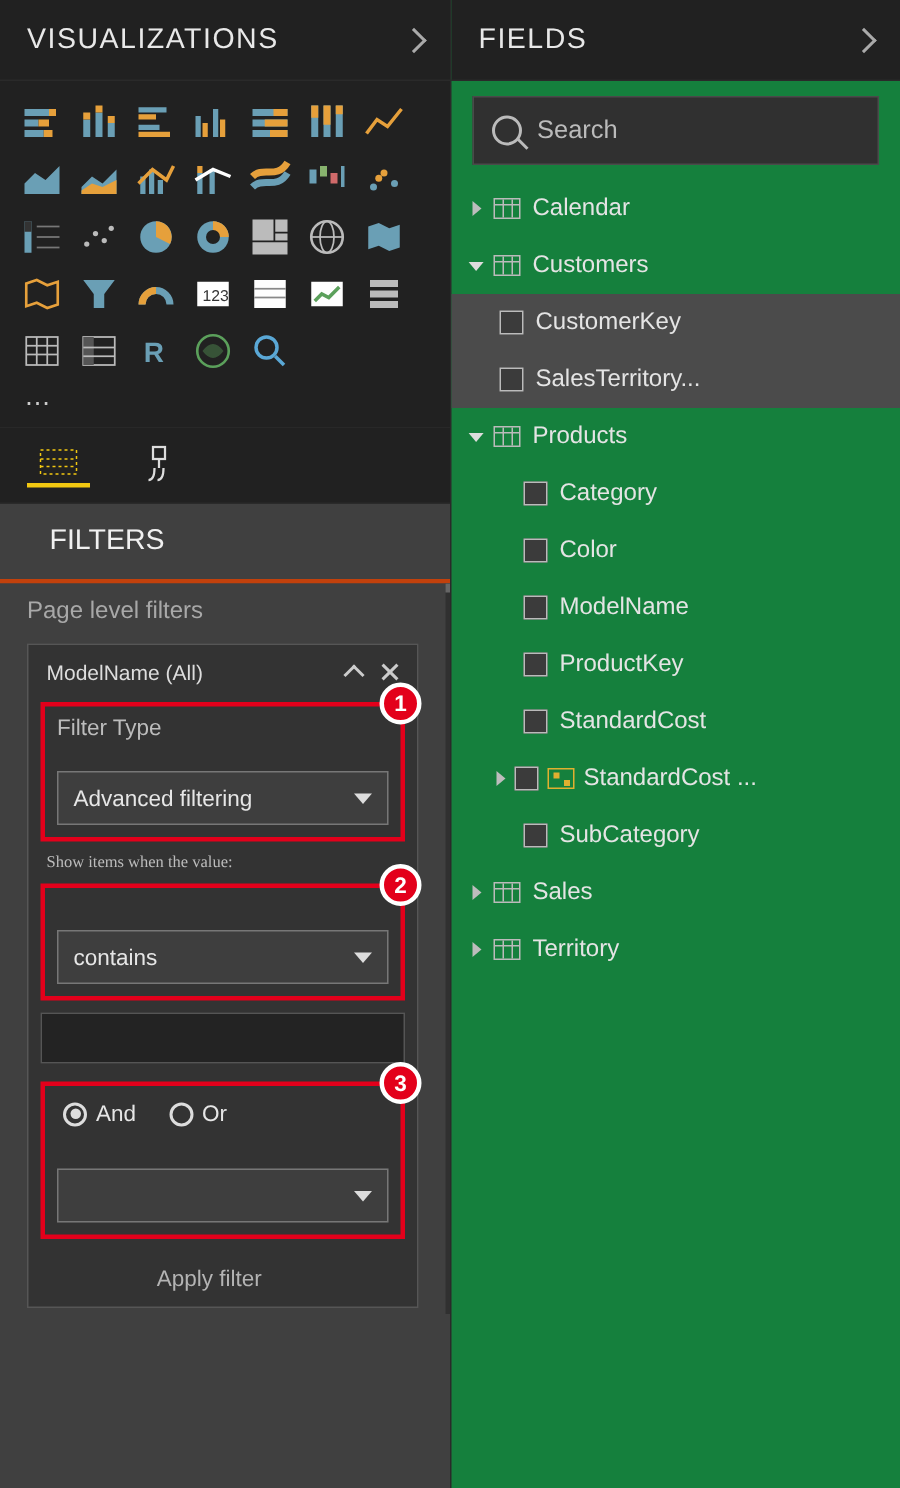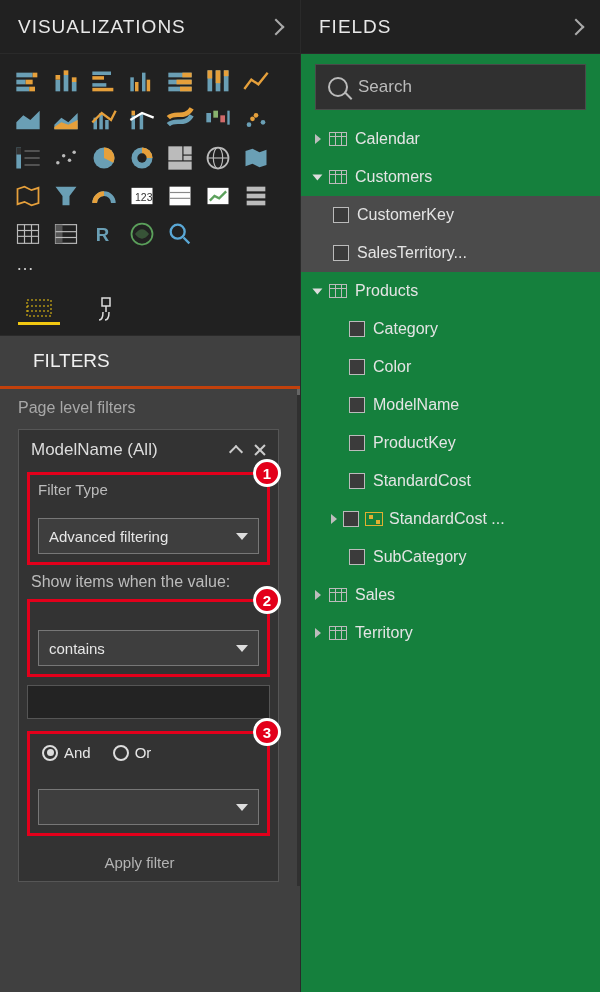--- a/index.html
+++ b/index.html
@@ -106,21 +106,21 @@
     background:#333333;
     border:1px solid #565656;
     margin-right:18px;
     position:relative;
     padding-bottom:10px;
   }
   .filter-card-header {
     display:flex; align-items:center; gap:8px;
     padding:10px 10px 8px 12px;
     color:#ddd;
-    font-size:17px;
+    font-size:14px;
   }
   .filter-card-header .spacer { flex:1; }
   .chev-up { width:16px;height:16px;position:relative; }
   .chev-up::before { content:"";position:absolute;width:8px;height:8px;border-top:2px solid #ccc;border-left:2px solid #ccc;transform:rotate(45deg);top:5px;left:3px; }
   .x-icon { width:16px;height:16px;position:relative; }
   .x-icon::before,.x-icon::after{content:"";position:absolute;width:14px;height:2px;background:#ccc;top:7px;left:1px;}
   .x-icon::before{transform:rotate(45deg);} .x-icon::after{transform:rotate(-45deg);}
 
   .red-box {
     border: 3px solid #e3001b;
@@ -499,21 +499,21 @@
 
       <div class="red-box">
         <div class="callout">1</div>
         <div class="lbl">Filter Type</div>
         <div class="select-faux">
           <span>Advanced filtering</span>
           <span class="tri-down"></span>
         </div>
       </div>
 
-      <div class="lbl" style="padding:0 12px 4px 12px;color:#bcbcbc;font-size:16px;">Show items when the value:</div>
+      <div class="lbl" style="padding:0 12px 4px 12px;color:#bcbcbc;font-size:11px;font-family:Liberation Serif, serif;">Show items when the value:</div>
 
       <div class="red-box" style="padding:8px;">
         <div class="callout">2</div>
         <div class="select-faux">
           <span>contains</span>
           <span class="tri-down"></span>
         </div>
       </div>
 
       <div class="textbox-faux"></div>

